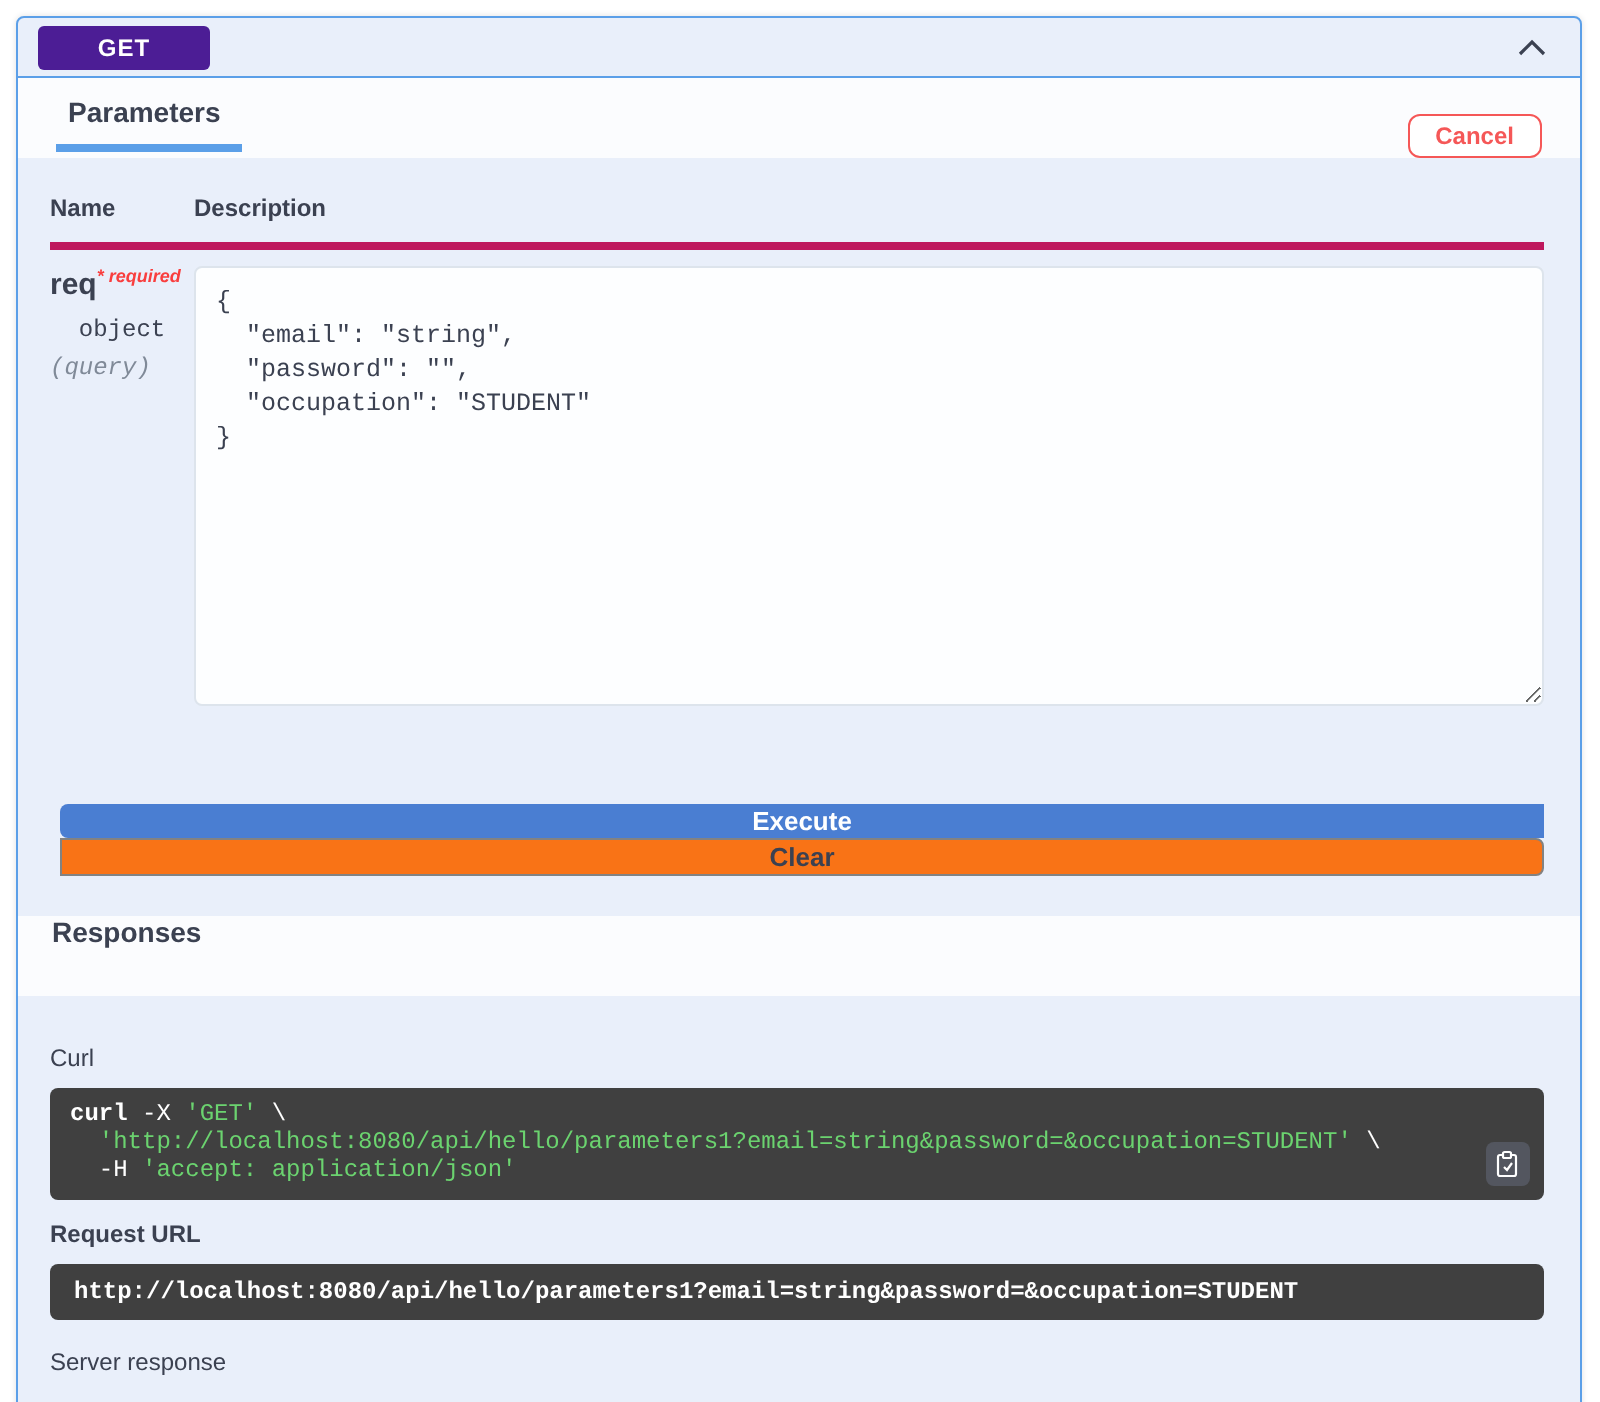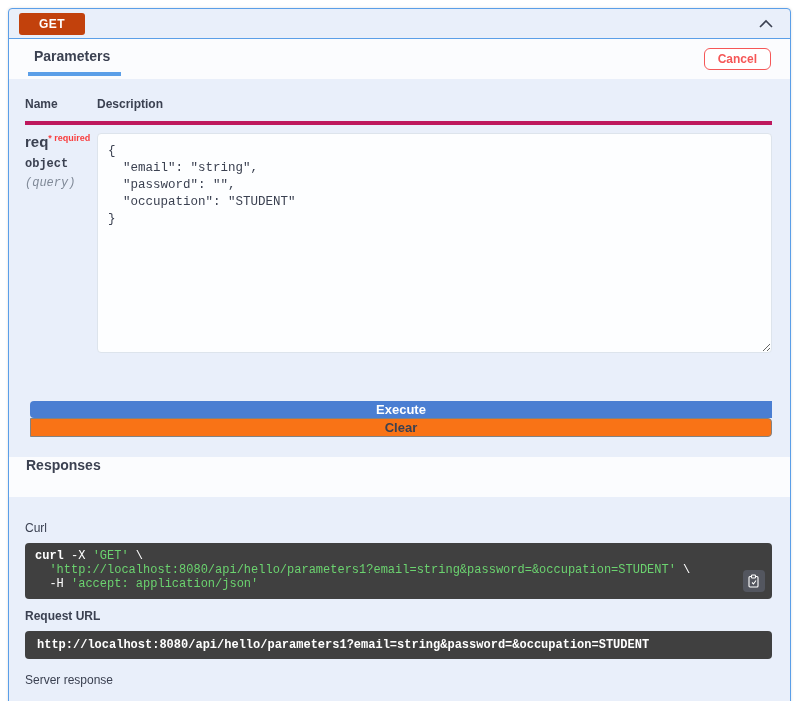--- a/index.html
+++ b/index.html
@@ -6,46 +6,46 @@
   html, body { margin:0; padding:0; width:800px; height:701px; overflow:hidden;
     background:#fff; font-family:"Liberation Sans", sans-serif; color:#3b4151; }
 
   .opblock { position:absolute; left:8px; top:8px; width:783px; height:800px;
     border:1px solid #5b9fe8; border-radius:4px; background:#e9effa;
     box-shadow:0 0 3px rgba(0,0,0,.12); }
 
   
   .summary { display:flex; align-items:center; height:30px; padding:0 10px;
     border-bottom:1px solid #5b9fe8; cursor:pointer; }
-  .method-badge { width:66px; text-align:center; padding:4px 0; border-radius:3px;
-    background:#c2410c; color:#fff; font-weight:700; font-size:12px; letter-spacing:.5px; }
+  .method-badge { width:86px; text-align:center; padding:4px 0; border-radius:3px;
+    background:#4c1d95; color:#fff; font-weight:700; font-size:12px; letter-spacing:.5px; }
   .path { margin-left:19px; font-family:"Liberation Mono", monospace; font-weight:700;
     font-size:15px; color:#3b4151; letter-spacing:.3px; }
   .chevron { margin-left:auto; margin-right:6px; display:flex; align-items:center; }
 
   
-  .tab-row { display:flex; align-items:center; height:40px; padding:0 19px;
+  .tab-row { display:flex; align-items:flex-end; height:40px; padding:0 19px;
     background:#fbfcfe;gap:32px; }
   .tab { align-self:stretch; display:flex; align-items:center; font-size:14px;
     font-weight:700; color:#3b4151; border-bottom:4px solid #5b9fe8;
     margin-bottom:3px; padding:0 11px 0 6px; cursor:pointer; }
   .btn-cancel { margin-left:auto; background:#fff; border:1.5px solid #f55757;
     border-radius:6px; color:#f55757; font-weight:700; font-size:12px;
     padding:3px 13px; cursor:pointer; font-family:inherit; }
 
   
   .params-section { padding:18px 18px 21px 16px; }
   .tbl-head { display:flex; font-size:12px; font-weight:700; color:#3b4151;
     padding-bottom:10px; border-bottom:4px solid #be185d; }
   .col-name { width:72px; flex:none; }
   .param-row { display:flex; padding-top:8px; }
   .param-name { font-size:15px; font-weight:700; color:#3b4151; white-space:nowrap; }
-  .required-note { font-size:9px; font-weight:700; color:#f93e3e; vertical-align:super; }
+  .required-note { font-size:9px; font-weight:700; color:#f93e3e; vertical-align:super;font-style:italic; }
   .param-type { font-family:"Liberation Mono", monospace; font-size:12px;
-    font-weight:700; margin-top:7px; }
+    font-weight:400; margin-top:7px;text-align:center; }
   .param-in { font-family:"Liberation Mono", monospace; font-size:12px;
     font-style:italic; color:#808a98; margin-top:5px; }
   .param-desc { flex:1; min-width:0; }
   .param-desc textarea { width:100%; height:220px; background:#fdfeff;
     border:1px solid #dde4ec; border-radius:4px; padding:9px 10px;
     font-family:"Liberation Mono", monospace; font-size:12.5px; line-height:1.35;
     color:#3b4151; resize:vertical; outline:none; }
 
   .execute-wrapper { display:flex; margin:44px 0 0 5px; height:35px;flex-direction:column; }
   .btn-execute { flex:1; background:#4a7ed2; color:#fff; border:none;

